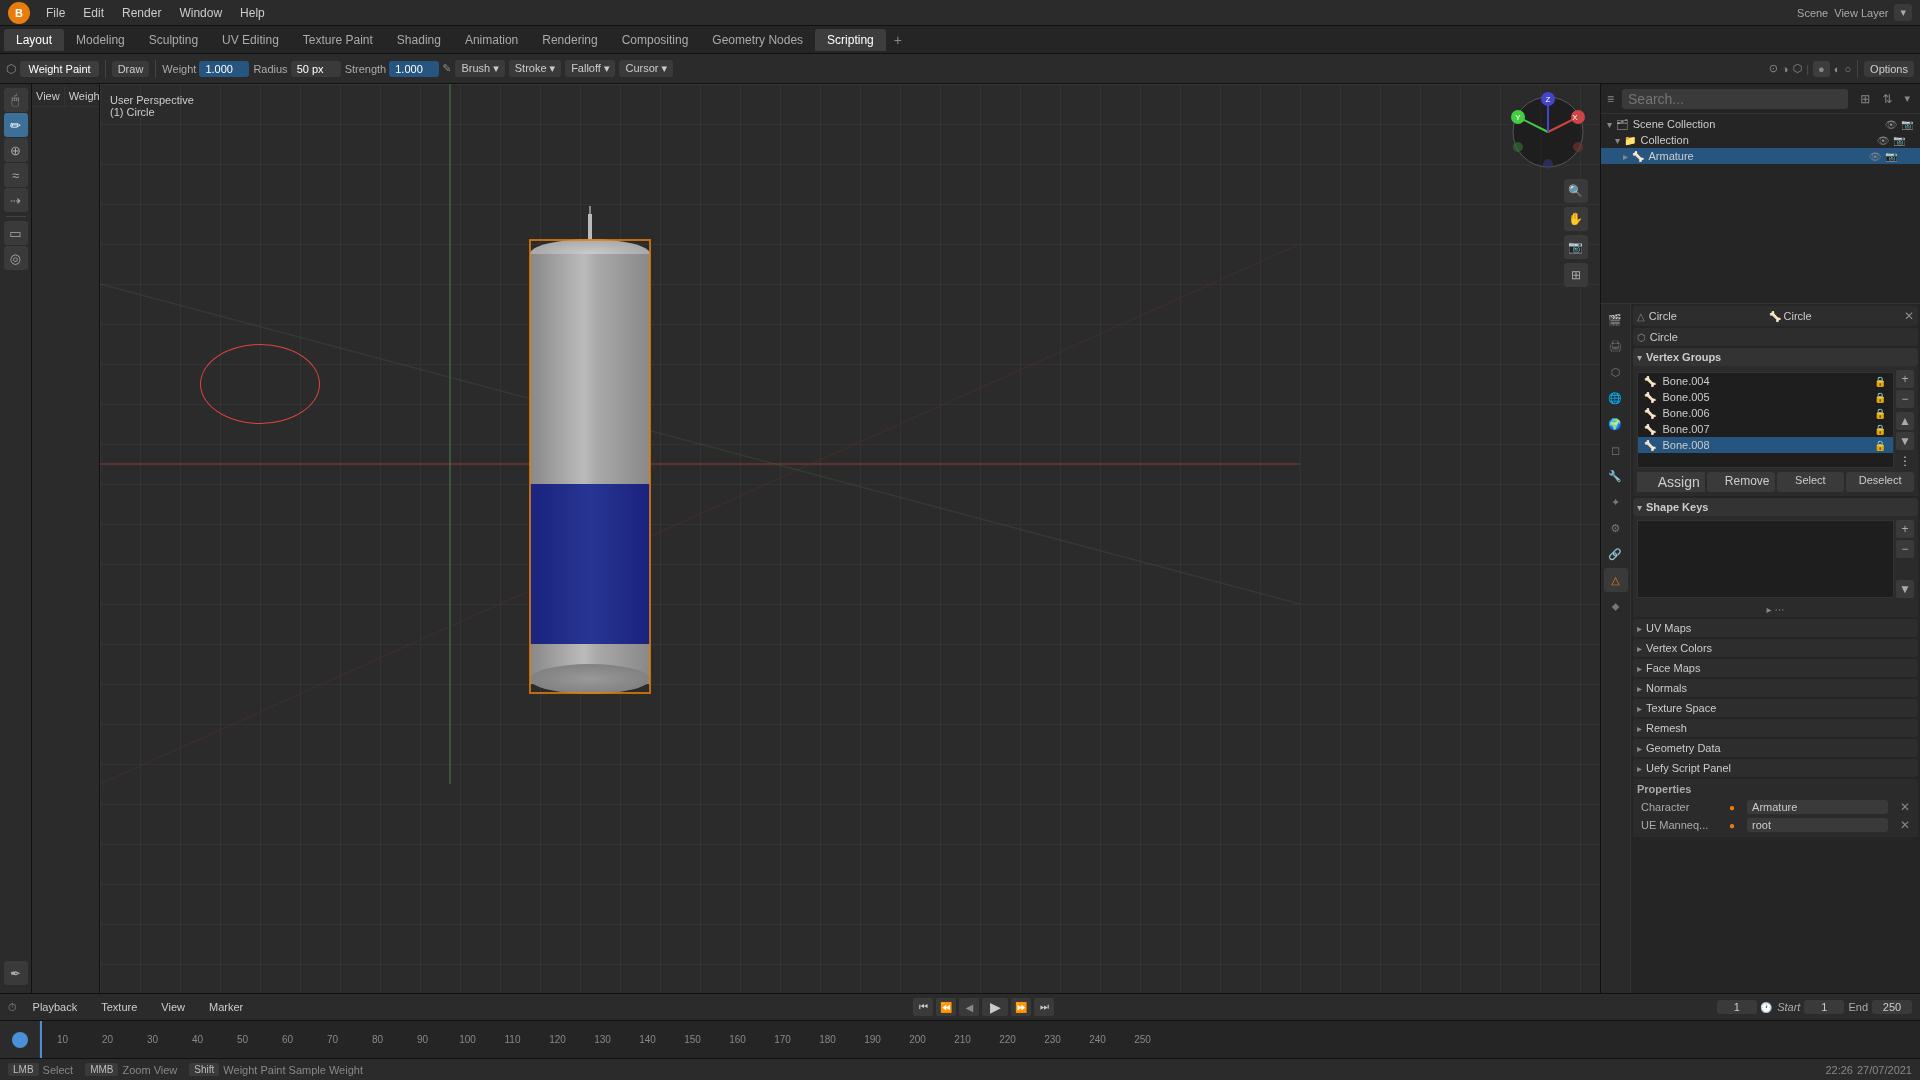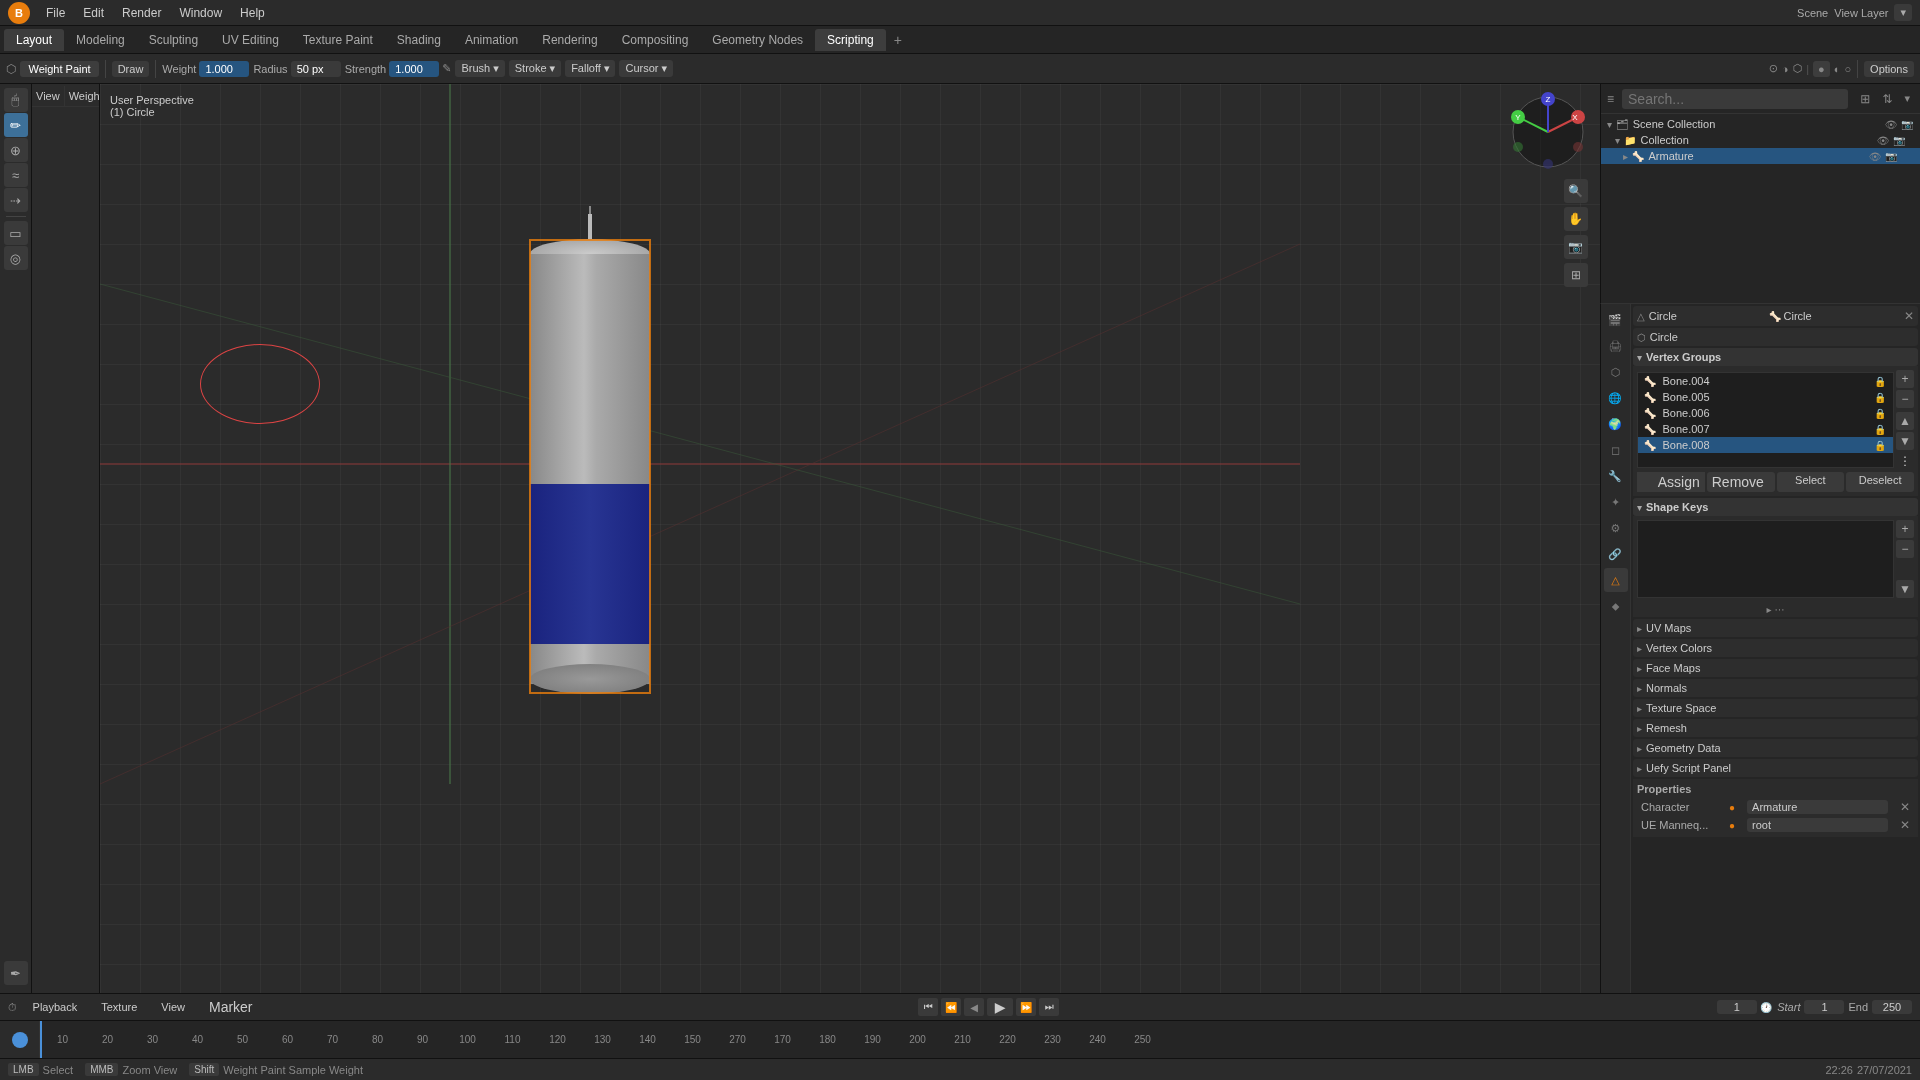--- a/index.html
+++ b/index.html
@@ -403,21 +403,21 @@
                 <div class="list-btn">+</div>
                 <div class="list-btn">−</div>
                 <div style="margin-top:auto;"></div>
                 <div class="list-btn">▲</div>
                 <div class="list-btn">▼</div>
                 <div style="width:18px;height:18px;display:flex;align-items:center;justify-content:center;">⋮</div>
               </div>
             </div>
             <div style="display:flex;gap:2px;margin-top:2px;">
               <div style="flex:1;background:#3a3a3a;border-radius:0;padding:2px 5px;color:#ccc;font-size:14px;text-align:right;cursor:pointer;">Assign</div>
-              <div style="flex:1;background:#3a3a3a;border-radius:3px;padding:2px 5px;color:#ccc;font-size:14px;text-align:left;cursor:pointer;">Remove</div>
+              <div style="flex:1;background:#3a3a3a;border-radius:3px;padding:2px 5px;color:#ccc;font-size:12px;text-align:right;cursor:pointer;">Remove</div>
               <div style="flex:1;background:#3a3a3a;border-radius:3px;padding:2px 5px;color:#ccc;font-size:11px;text-align:center;cursor:pointer;">Select</div>
               <div style="flex:1;background:#3a3a3a;border-radius:3px;padding:2px 5px;color:#ccc;font-size:11px;text-align:center;cursor:pointer;">Deselect</div>
             </div>
           </div>
         </div>
 
         <div class="prop-section">
           <div class="prop-section-header">
             <span class="prop-section-arrow">▾</span>
             <span class="prop-section-title">Shape Keys</span>
@@ -498,21 +498,21 @@
   </div>
 </div>
 
 <div id="bottom-area">
 
   <div id="timeline-header">
     <span style="color:#888;font-size:11px;">⏱</span>
     <div class="menu-item" style="font-size:11px;">Playback</div>
     <div class="menu-item" style="font-size:11px;">Texture</div>
     <div class="menu-item" style="font-size:11px;">View</div>
-    <div class="menu-item" style="font-size:14px;">Marker</div>
+    <div class="menu-item" style="font-size:11px;">Marker</div>
     <div style="flex:1"></div>
 
     <div style="display:flex;align-items:center;gap:3px;">
       <span style="background:#3a3a3a;width:20px;height:18px;display:inline-flex;align-items:center;justify-content:center;border-radius:2px;cursor:pointer;font-size:10px;">⏮</span>
       <span style="background:#3a3a3a;width:20px;height:18px;display:inline-flex;align-items:center;justify-content:center;border-radius:2px;cursor:pointer;font-size:10px;">⏪</span>
       <span style="background:#3a3a3a;width:20px;height:18px;display:inline-flex;align-items:center;justify-content:center;border-radius:2px;cursor:pointer;font-size:10px;color:#888;">◀</span>
       <span style="background:#3a3a3a;width:26px;height:18px;display:inline-flex;align-items:center;justify-content:center;border-radius:2px;cursor:pointer;font-size:14px;">▶</span>
       <span style="background:#3a3a3a;width:20px;height:18px;display:inline-flex;align-items:center;justify-content:center;border-radius:2px;cursor:pointer;font-size:10px;">⏩</span>
       <span style="background:#3a3a3a;width:20px;height:18px;display:inline-flex;align-items:center;justify-content:center;border-radius:2px;cursor:pointer;font-size:10px;">⏭</span>
     </div>
@@ -541,21 +541,21 @@
       <div class="tl-num">60</div>
       <div class="tl-num">70</div>
       <div class="tl-num">80</div>
       <div class="tl-num">90</div>
       <div class="tl-num">100</div>
       <div class="tl-num">110</div>
       <div class="tl-num">120</div>
       <div class="tl-num">130</div>
       <div class="tl-num">140</div>
       <div class="tl-num">150</div>
-      <div class="tl-num">270</div>
+      <div class="tl-num">160</div>
       <div class="tl-num">170</div>
       <div class="tl-num">180</div>
       <div class="tl-num">190</div>
       <div class="tl-num">200</div>
       <div class="tl-num">210</div>
       <div class="tl-num">220</div>
       <div class="tl-num">230</div>
       <div class="tl-num">240</div>
       <div class="tl-num">250</div>
     </div>

